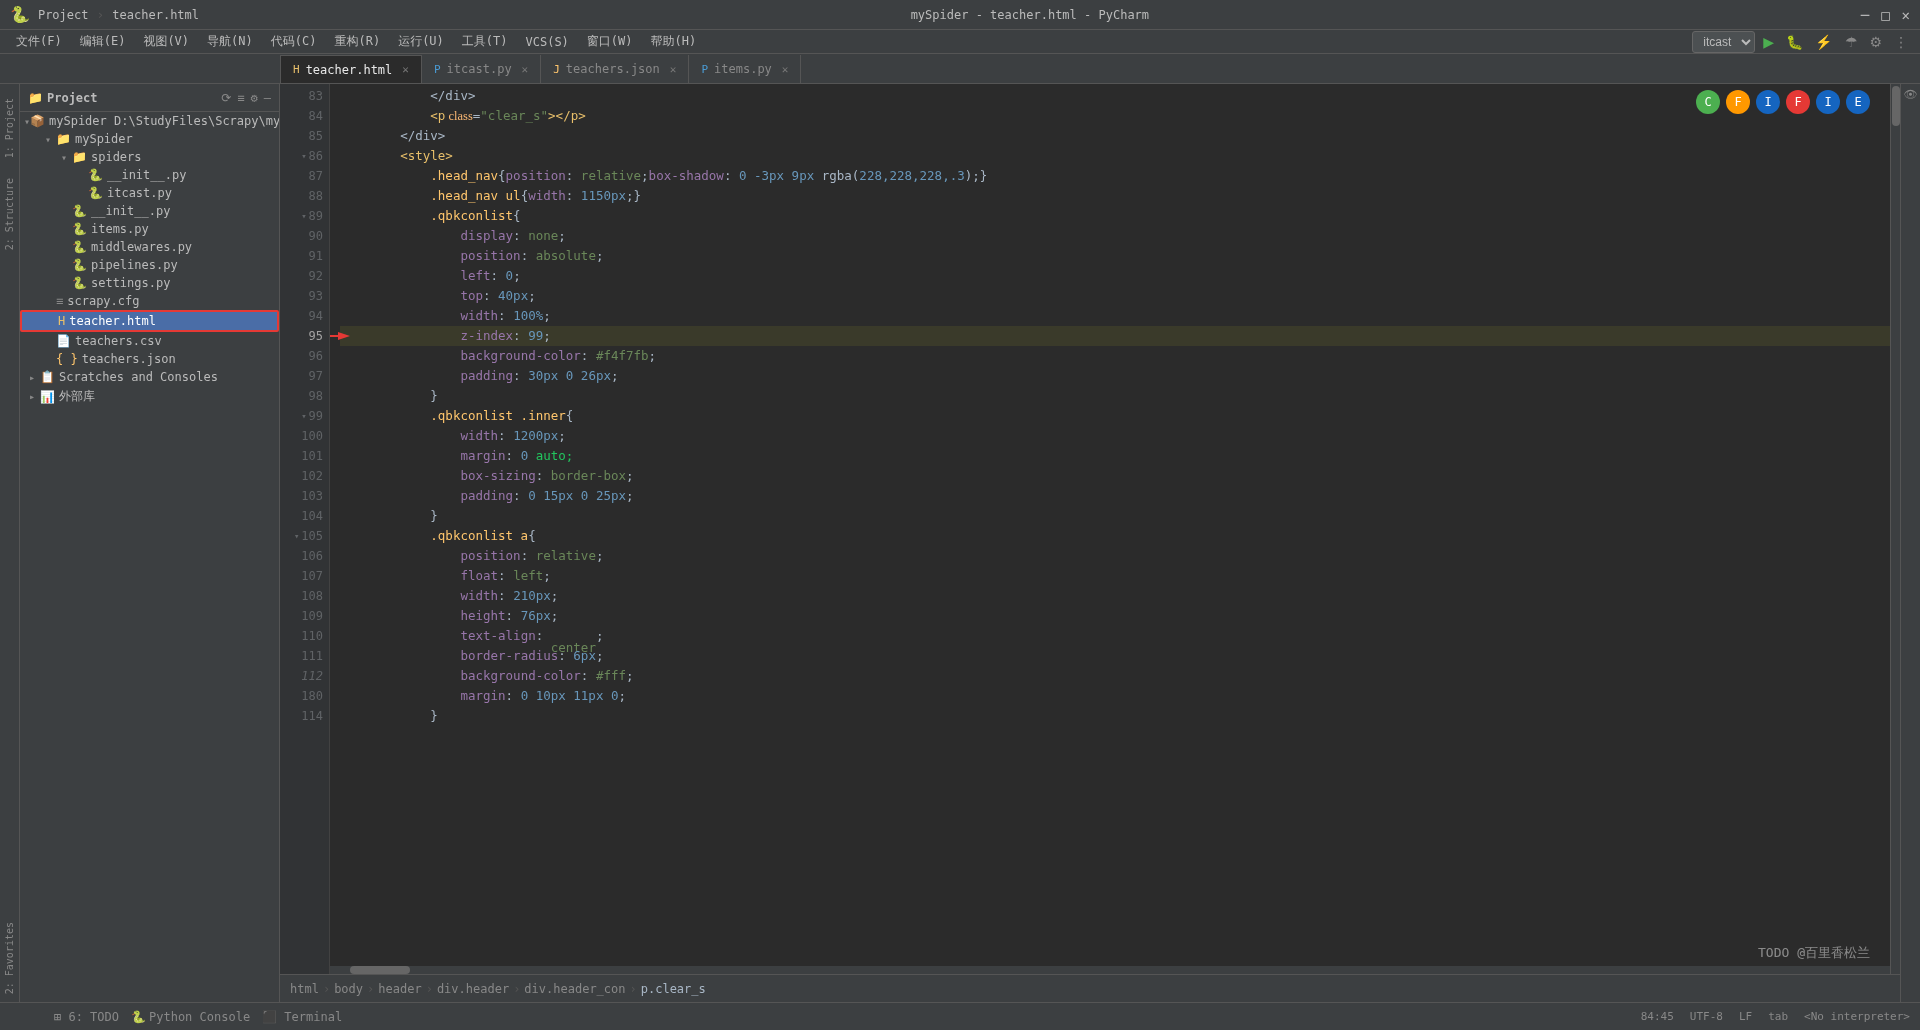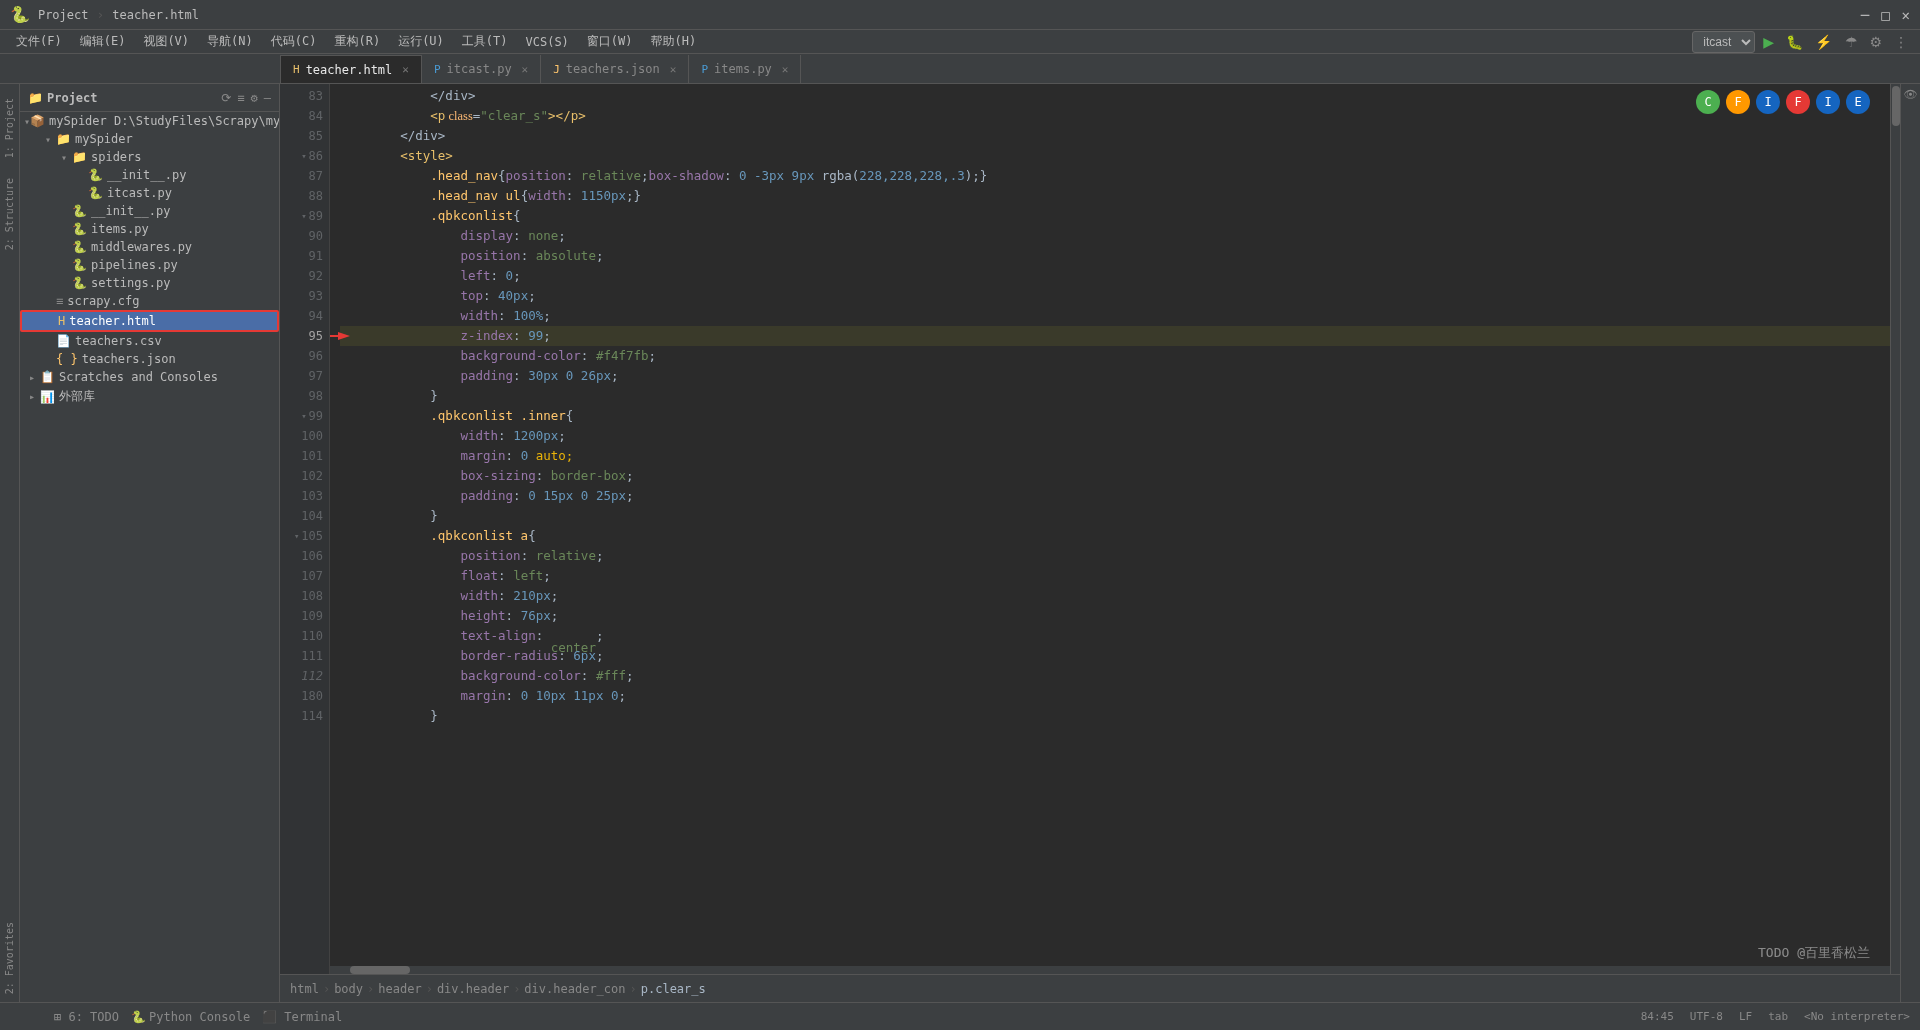--- a/index.html
+++ b/index.html
@@ -225,20 +225,21 @@
 
 <div id="app" style="width:1920px;height:1030px;overflow:hidden;position:relative;display:flex;flex-direction:column;">
 
   <div id="title-bar">
     <div id="title-bar-left">
       <span style="color:#4a9cd6;font-size:16px;">🐍</span>
       <span style="font-size:12px;color:#bbb;">Project</span>
       <span style="color:#555;">›</span>
       <span style="font-size:12px;color:#bbb;">teacher.html</span>
     </div>
+    <div id="title-bar-center">mySpider - teacher.html - PyCharm</div>
     <div id="title-bar-right">
       <span>─</span>
       <span>□</span>
       <span>✕</span>
     </div>
   </div>
 
   <div id="menu-bar">
     <span class="menu-item">文件(F)</span>
     <span class="menu-item">编辑(E)</span>
@@ -480,21 +481,21 @@
               <polygon points="88,4 100,8 88,12" fill="#e53935"></polygon>
             </svg>
             <span style="color:#a9b7c6;">                </span><span style="color:#9876aa;">z-index</span><span style="color:#a9b7c6;">: </span><span style="color:#6897bb;">99</span><span style="color:#a9b7c6;">;</span>
           </div>
 
           <div class="code-line"><span style="color:#a9b7c6;">                </span><span style="color:#9876aa;">background-color</span><span style="color:#a9b7c6;">: </span><span style="color:#6a8759;">#f4f7fb</span><span style="color:#a9b7c6;">;</span></div>
           <div class="code-line"><span style="color:#a9b7c6;">                </span><span style="color:#9876aa;">padding</span><span style="color:#a9b7c6;">: </span><span style="color:#6897bb;">30px 0 26px</span><span style="color:#a9b7c6;">;</span></div>
           <div class="code-line"><span style="color:#a9b7c6;">            }</span></div>
           <div class="code-line"><span style="color:#ffc66d;">            .qbkconlist .inner</span><span style="color:#a9b7c6;">{</span></div>
           <div class="code-line"><span style="color:#a9b7c6;">                </span><span style="color:#9876aa;">width</span><span style="color:#a9b7c6;">: </span><span style="color:#6897bb;">1200px</span><span style="color:#a9b7c6;">;</span></div>
-          <div class="code-line"><span style="color:#a9b7c6;">                </span><span style="color:#9876aa;">margin</span><span style="color:#a9b7c6;">: </span><span style="color:#6897bb;">0</span><span style="color:#eab308;"> auto;</span></div>
+          <div class="code-line"><span style="color:#a9b7c6;">                </span><span style="color:#9876aa;">margin</span><span style="color:#a9b7c6;">: </span><span style="color:#6897bb;">0</span><span style="color:#22c55e;"> auto;</span></div>
           <div class="code-line"><span style="color:#a9b7c6;">                </span><span style="color:#9876aa;">box-sizing</span><span style="color:#a9b7c6;">: </span><span style="color:#6a8759;">border-box</span><span style="color:#a9b7c6;">;</span></div>
           <div class="code-line"><span style="color:#a9b7c6;">                </span><span style="color:#9876aa;">padding</span><span style="color:#a9b7c6;">: </span><span style="color:#6897bb;">0 15px 0 25px</span><span style="color:#a9b7c6;">;</span></div>
           <div class="code-line"><span style="color:#a9b7c6;">            }</span></div>
           <div class="code-line"><span style="color:#ffc66d;">            .qbkconlist a</span><span style="color:#a9b7c6;">{</span></div>
           <div class="code-line"><span style="color:#a9b7c6;">                </span><span style="color:#9876aa;">position</span><span style="color:#a9b7c6;">: </span><span style="color:#6a8759;">relative</span><span style="color:#a9b7c6;">;</span></div>
           <div class="code-line"><span style="color:#a9b7c6;">                </span><span style="color:#9876aa;">float</span><span style="color:#a9b7c6;">: </span><span style="color:#6a8759;">left</span><span style="color:#a9b7c6;">;</span></div>
           <div class="code-line"><span style="color:#a9b7c6;">                </span><span style="color:#9876aa;">width</span><span style="color:#a9b7c6;">: </span><span style="color:#6897bb;">210px</span><span style="color:#a9b7c6;">;</span></div>
           <div class="code-line"><span style="color:#a9b7c6;">                </span><span style="color:#9876aa;">height</span><span style="color:#a9b7c6;">: </span><span style="color:#6897bb;">76px</span><span style="color:#a9b7c6;">;</span></div>
           <div class="code-line"><span style="color:#a9b7c6;">                </span><span style="color:#9876aa;">text-align</span><span style="color:#a9b7c6;">: </span><span style="color:#6a8759;margin-top:23px;">center</span><span style="color:#a9b7c6;">;</span></div>
           <div class="code-line"><span style="color:#a9b7c6;">                </span><span style="color:#9876aa;">border-radius</span><span style="color:#a9b7c6;">: </span><span style="color:#6897bb;">6px</span><span style="color:#a9b7c6;">;</span></div>

